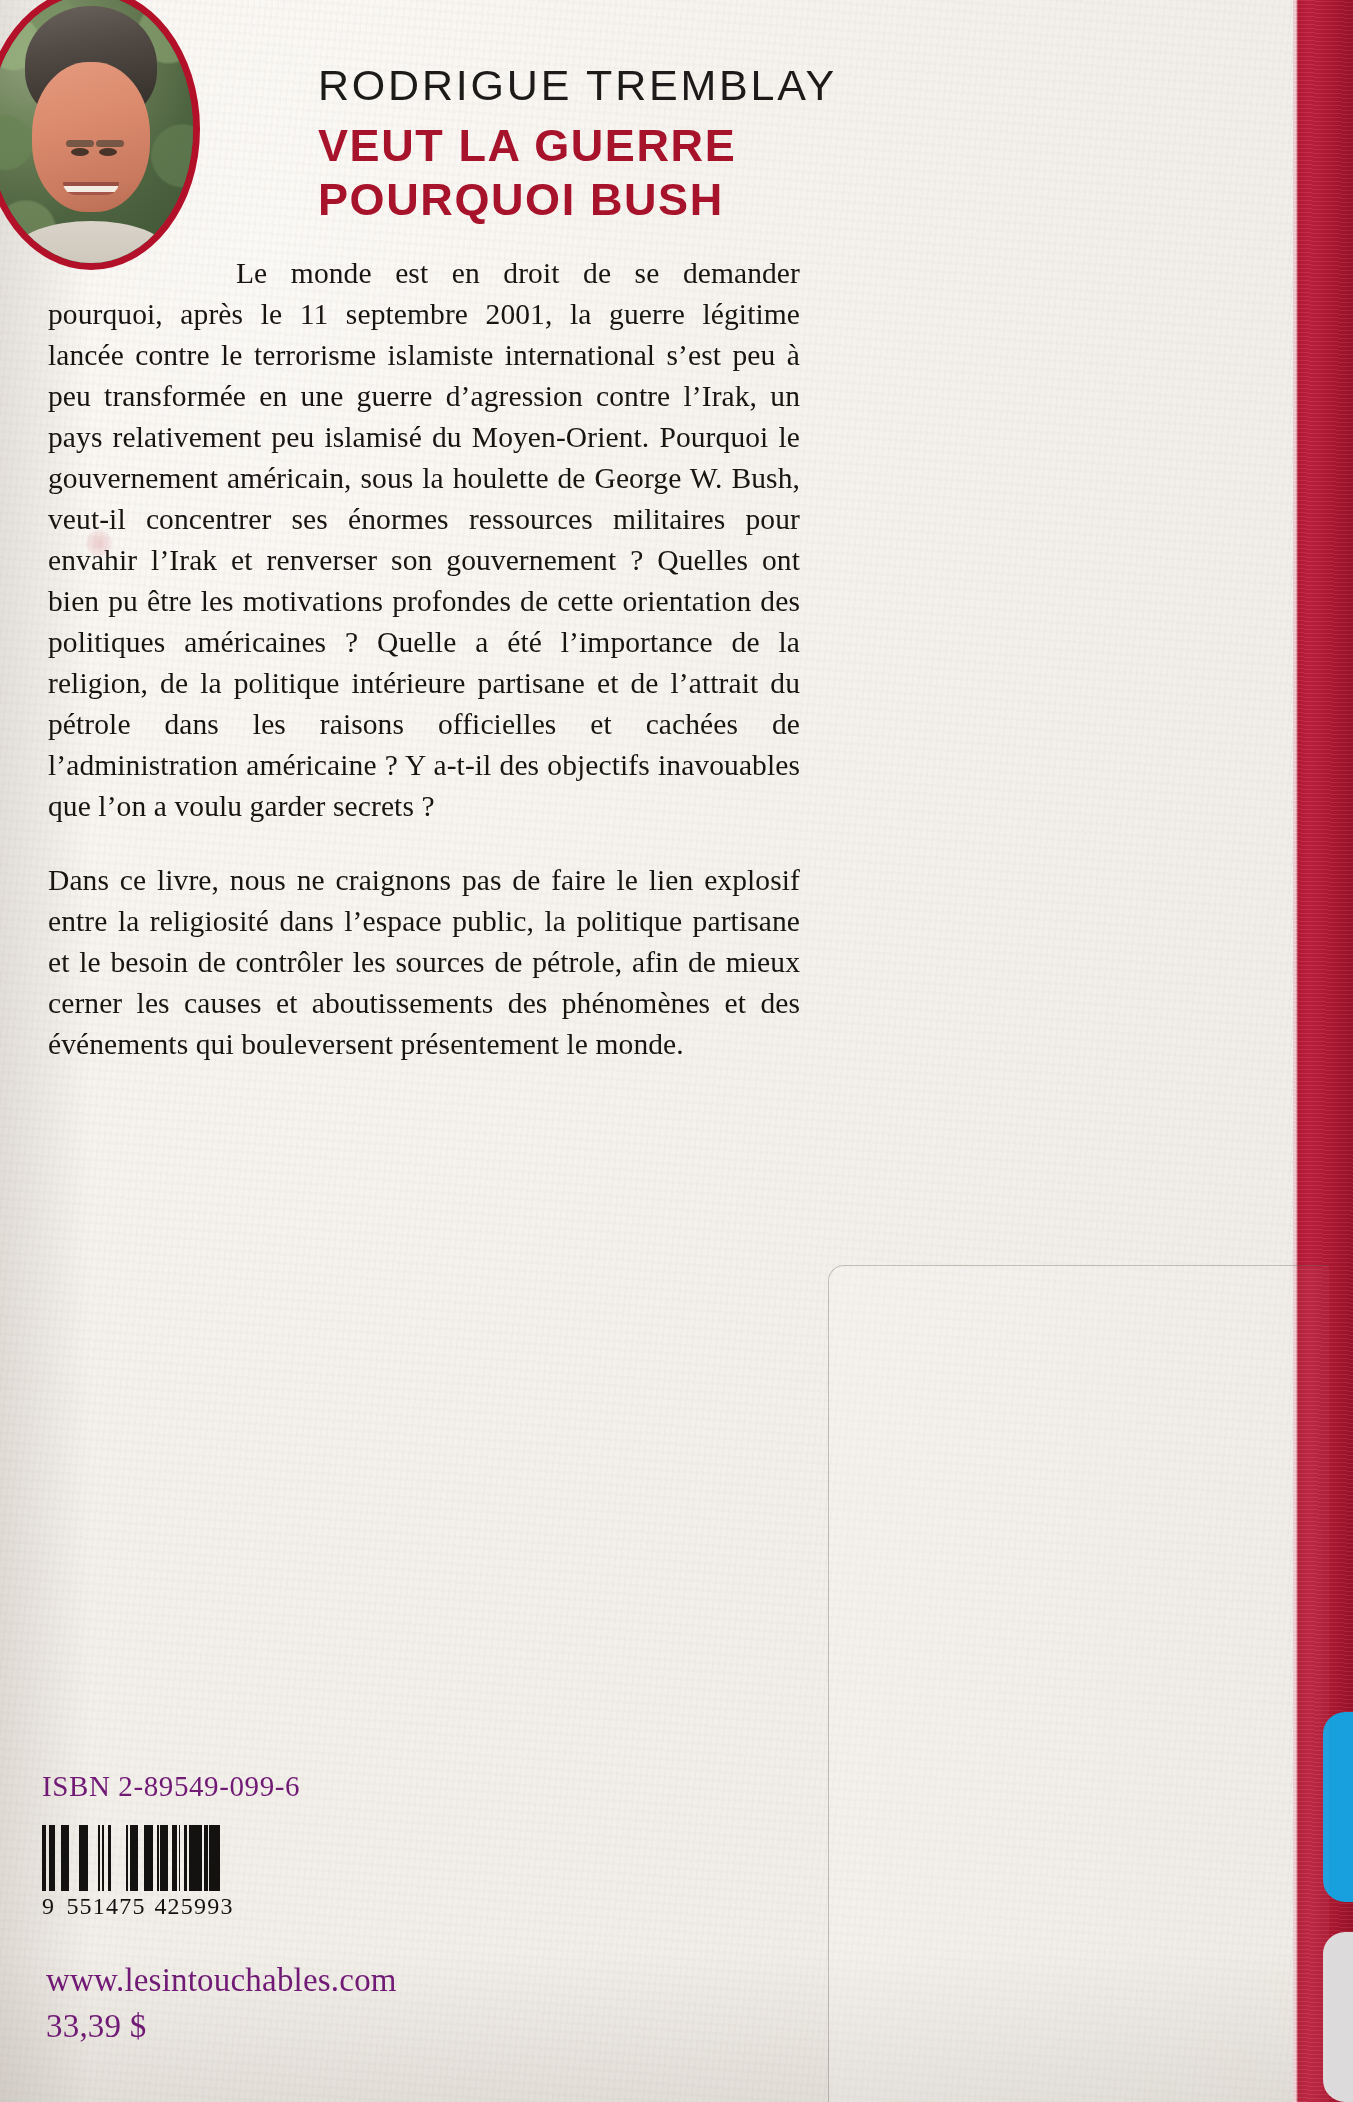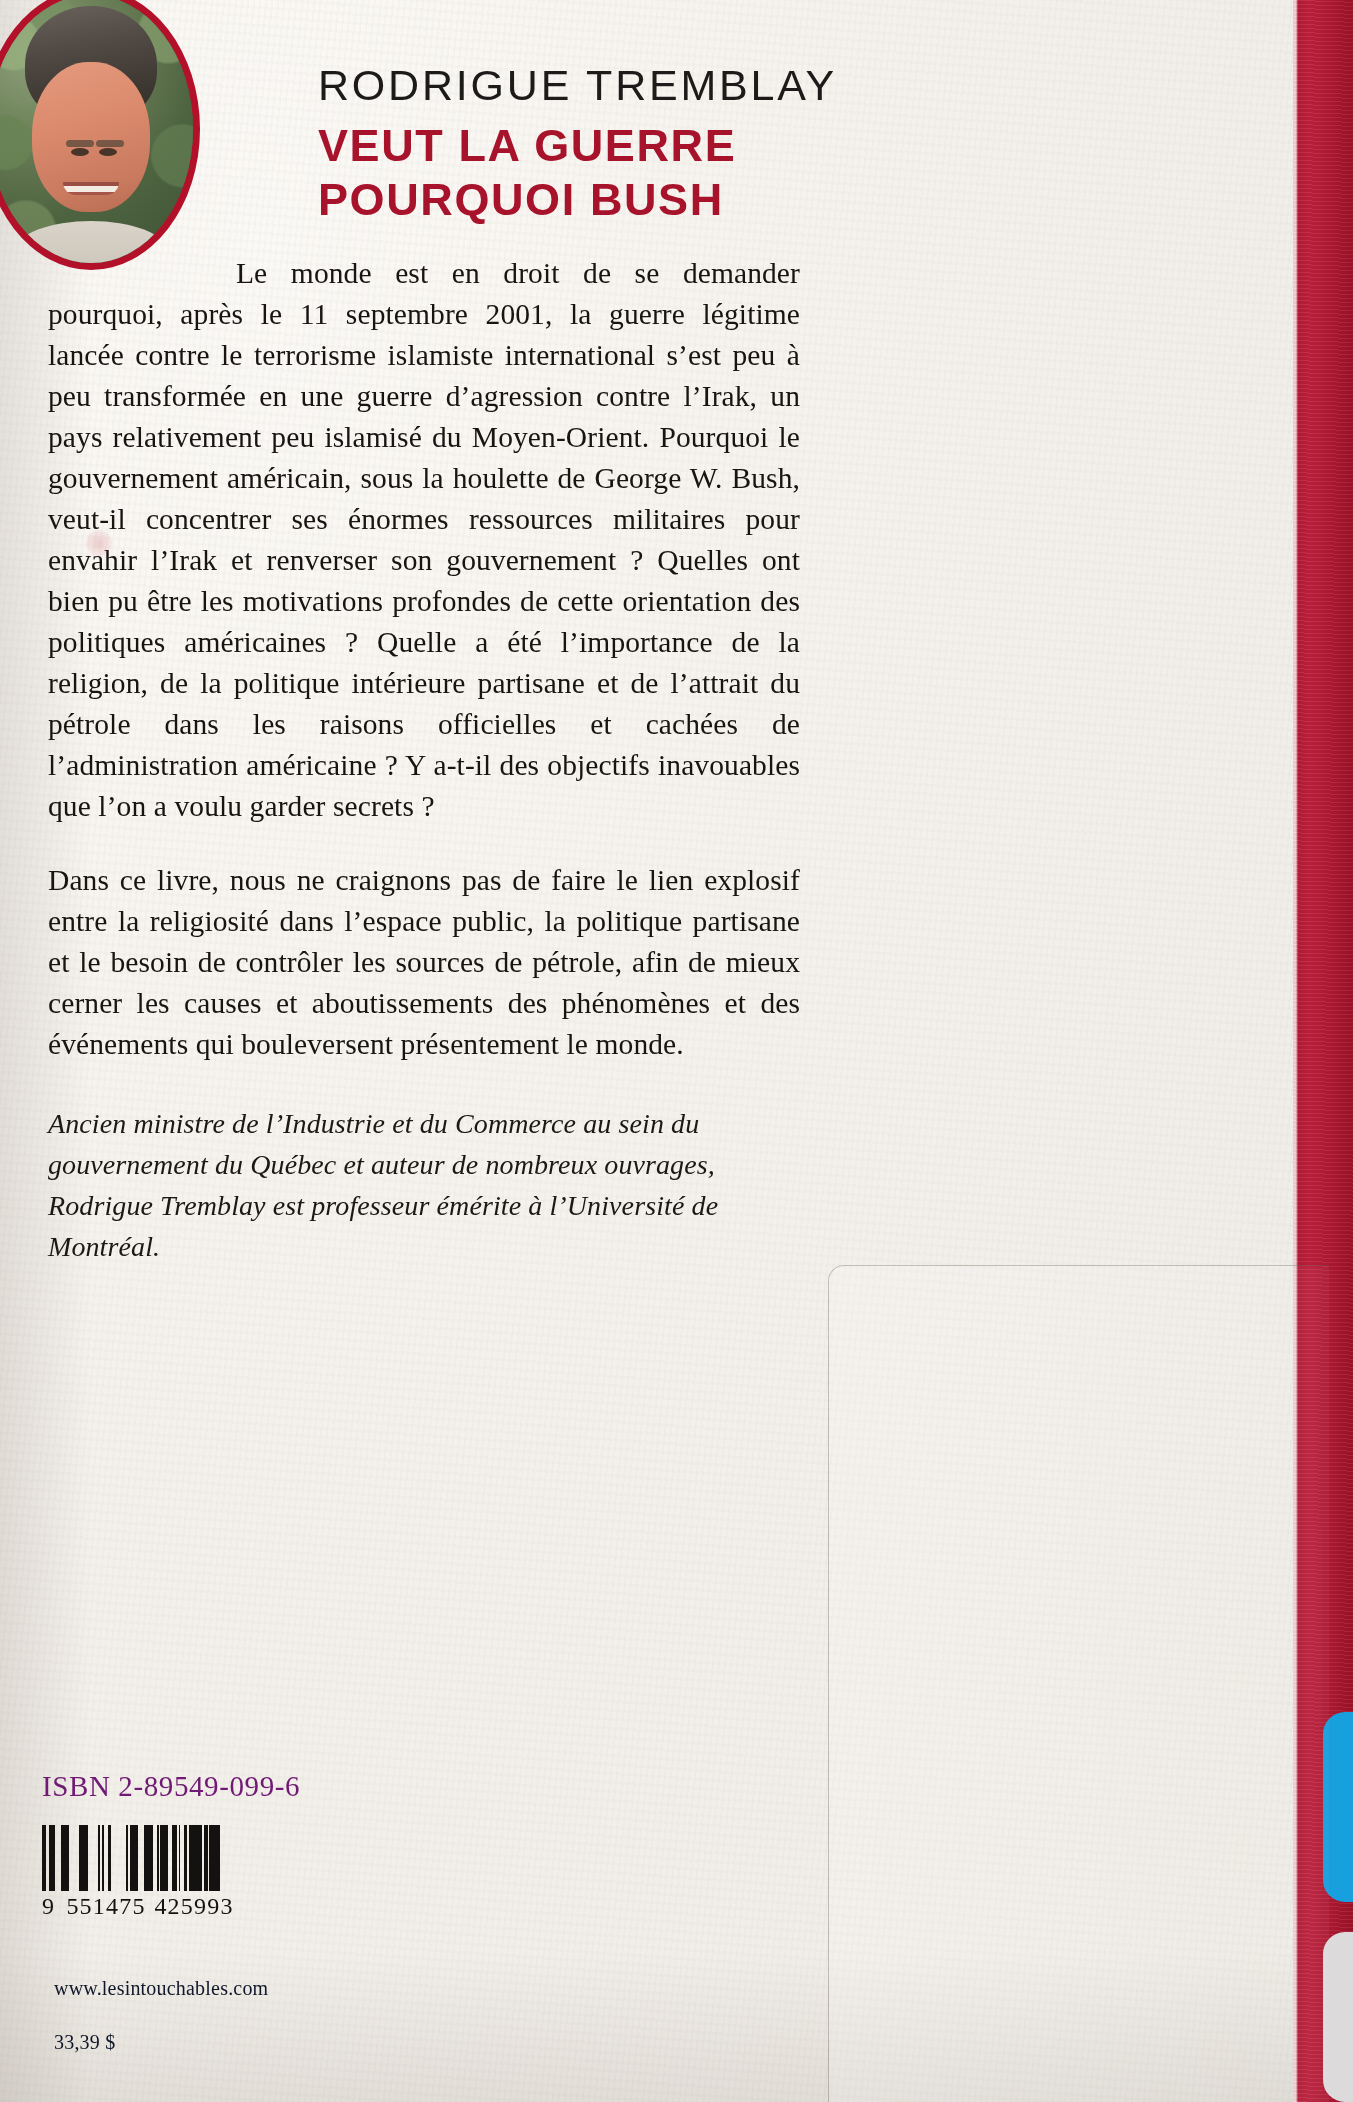--- a/index.html
+++ b/index.html
@@ -276,24 +276,24 @@
   .bc-d1 { width: 20px; }
   .bc-d2 { flex: 1; text-align: center; letter-spacing: 1.2px; }
   .bc-d3 { flex: 1; text-align: center; letter-spacing: 1.2px; }
 
   .footer-block {
     position: absolute;
     left: 42px;
     top: 1955px;
   }
   .footer-block p {
-    margin: 12px;
-    font-size: 20px;
+    margin: 4px;
+    font-size: 33px;
     line-height: 42px;
-    color: #0f172a;
+    color: #701a75;
     letter-spacing: .2px;
   }
 
   
   .sticker-outline {
     position: absolute;
     left: 828px;
     top: 1265px;
     width: 500px;
     height: 837px;
@@ -339,21 +339,20 @@
 
   <div class="heading-block">
     <div class="author-name">RODRIGUE TREMBLAY</div>
     <div class="book-title">VEUT LA GUERRE</div>
     <div class="book-title">POURQUOI BUSH</div>
   </div>
 
   <div class="blurb">
     <p class="para-1">Le monde est en droit de se demander pourquoi, après le 11 septembre 2001, la guerre légitime lancée contre le terrorisme islamiste international s’est peu à peu transformée en une guerre d’agression contre l’Irak, un pays relativement peu islamisé du Moyen-Orient. Pourquoi le gouvernement américain, sous la houlette de George W. Bush, veut-il concentrer ses énormes ressources militaires pour envahir l’Irak et renverser son gouvernement ? Quelles ont bien pu être les motivations profondes de cette orientation des politiques américaines ? Quelle a été l’importance de la religion, de la politique intérieure partisane et de l’attrait du pétrole dans les raisons officielles et cachées de l’administration américaine ? Y a-t-il des objectifs inavouables que l’on a voulu garder secrets ?</p>
     <p class="para-2">Dans ce livre, nous ne craignons pas de faire le lien explosif entre la religiosité dans l’espace public, la politique partisane et le besoin de contrôler les sources de pétrole, afin de mieux cerner les causes et aboutissements des phénomènes et des événements qui bouleversent présentement le monde.</p>
-    <p class="bio">Ancien ministre de l’Industrie et du Commerce au sein du gouvernement du Québec et auteur de nombreux ouvrages, Rodrigue Tremblay est professeur émérite à l’Université de Montréal.</p>
   </div>
 
   <div class="smudge"></div>
 
   <div class="isbn-block">
     <p class="isbn-text">ISBN 2-89549-099-6</p>
     <div class="barcode" id="barcode">
         <span style="width: 4px;"></span>
         <span style="width: 3px; background: transparent;"></span>
         <span style="width: 3px;"></span>

